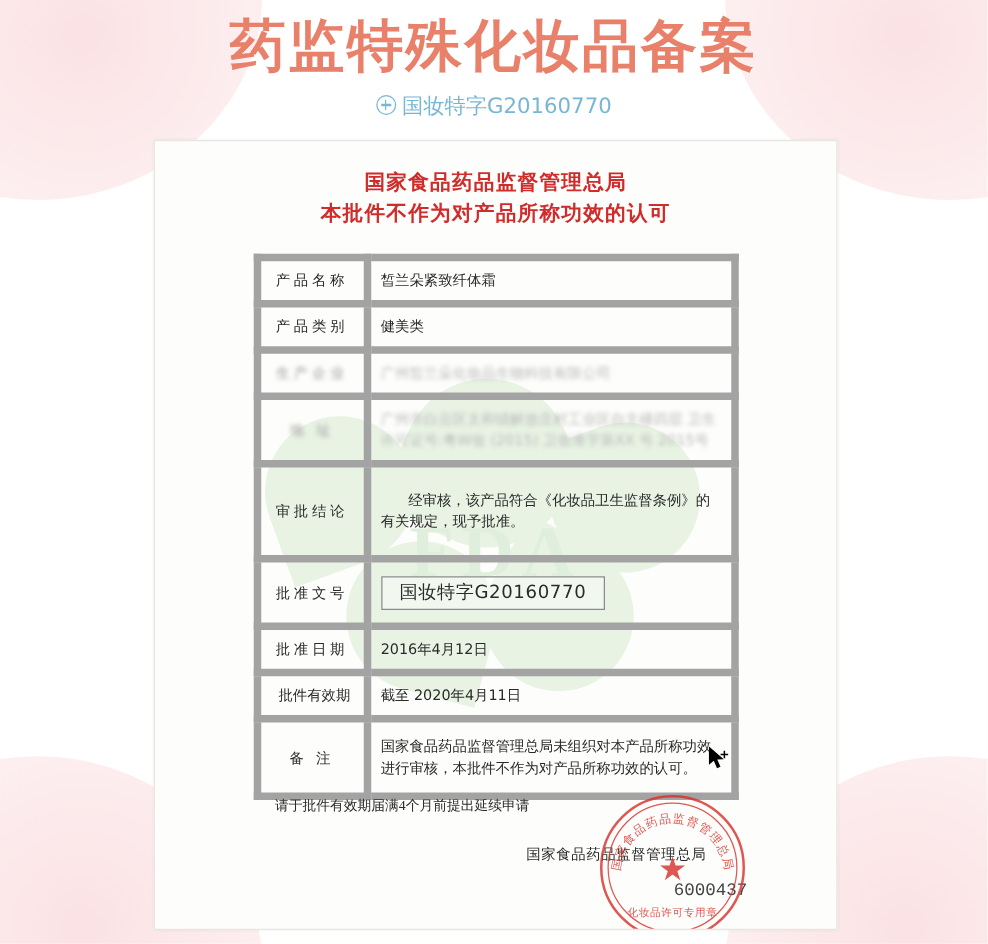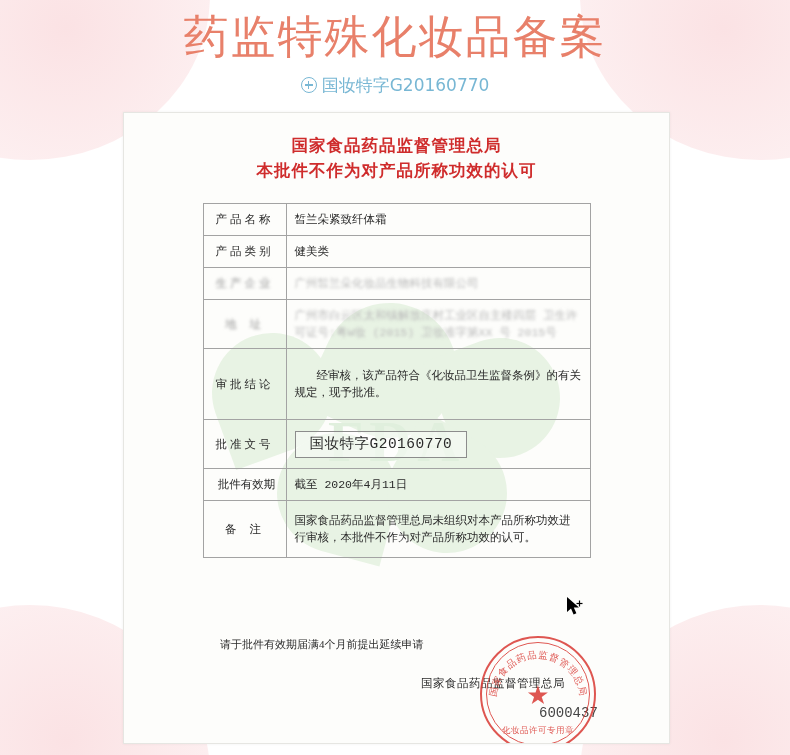--- a/index.html
+++ b/index.html
@@ -57,21 +57,21 @@
   }
 
   .page-title {
     position: absolute;
     top: 8px;
     left: 0;
     width: 790px;
     text-align: center;
     font-size: 45px;
     line-height: 58px;
-    font-weight: normal;
+    font-weight: bold;
     color: #e8806a;
     letter-spacing: 2px;
     font-family: "DejaVu Sans", "Liberation Sans", sans-serif;
   }
   .subtitle-row {
     position: absolute;
     top: 74px;
     left: 0;
     width: 790px;
     text-align: center;
@@ -160,25 +160,24 @@
     position: relative;
     margin: 20px auto 0 auto;
     width: 388px;
     border-collapse: collapse;
     font-size: 11.5px;
     color: #2a2a2a;
     font-family: "DejaVu Sans", "Liberation Sans", sans-serif;
     background: transparent;
   }
   table.cert-table td {
-    border: 1px solid #a3a3a3;
+    border: 6px solid #a3a3a3;
     padding: 7px 8px;
     vertical-align: middle;
     line-height: 17px;
-    font-family: Liberation Mono, monospace;
   }
   td.label-cell {
     width: 62px;
     text-align: center;
     letter-spacing: 3px;
     white-space: nowrap;
   }
   td.value-cell {
     padding-left: 11px;
   }
@@ -337,20 +336,24 @@
       </tr>
       <tr>
         <td class="label-cell">审批结论</td>
         <td class="value-cell multiline" style="height:56px; text-indent:22px;margin-top:16px;">经审核，该产品符合《化妆品卫生监督条例》的有关规定，现予批准。</td>
       </tr>
       <tr>
         <td class="label-cell">批准文号</td>
         <td class="value-cell" style="height:34px;">
           <span class="value-boxed">国妆特字G20160770</span>
         </td>
+      </tr>
+      <tr>
+        <td class="label-cell">批准日期</td>
+        <td class="value-cell">2016年4月12日</td>
       </tr>
       <tr>
         <td class="label-cell" style="letter-spacing:0;padding-left:12px;">批件有效期</td>
         <td class="value-cell">截至 2020年4月11日</td>
       </tr>
       <tr>
         <td class="label-cell">备  注</td>
         <td class="value-cell multiline" style="height:42px;margin-left:28px;">国家食品药品监督管理总局未组织对本产品所称功效进行审核，本批件不作为对产品所称功效的认可。</td>
       </tr>
     </tbody>

